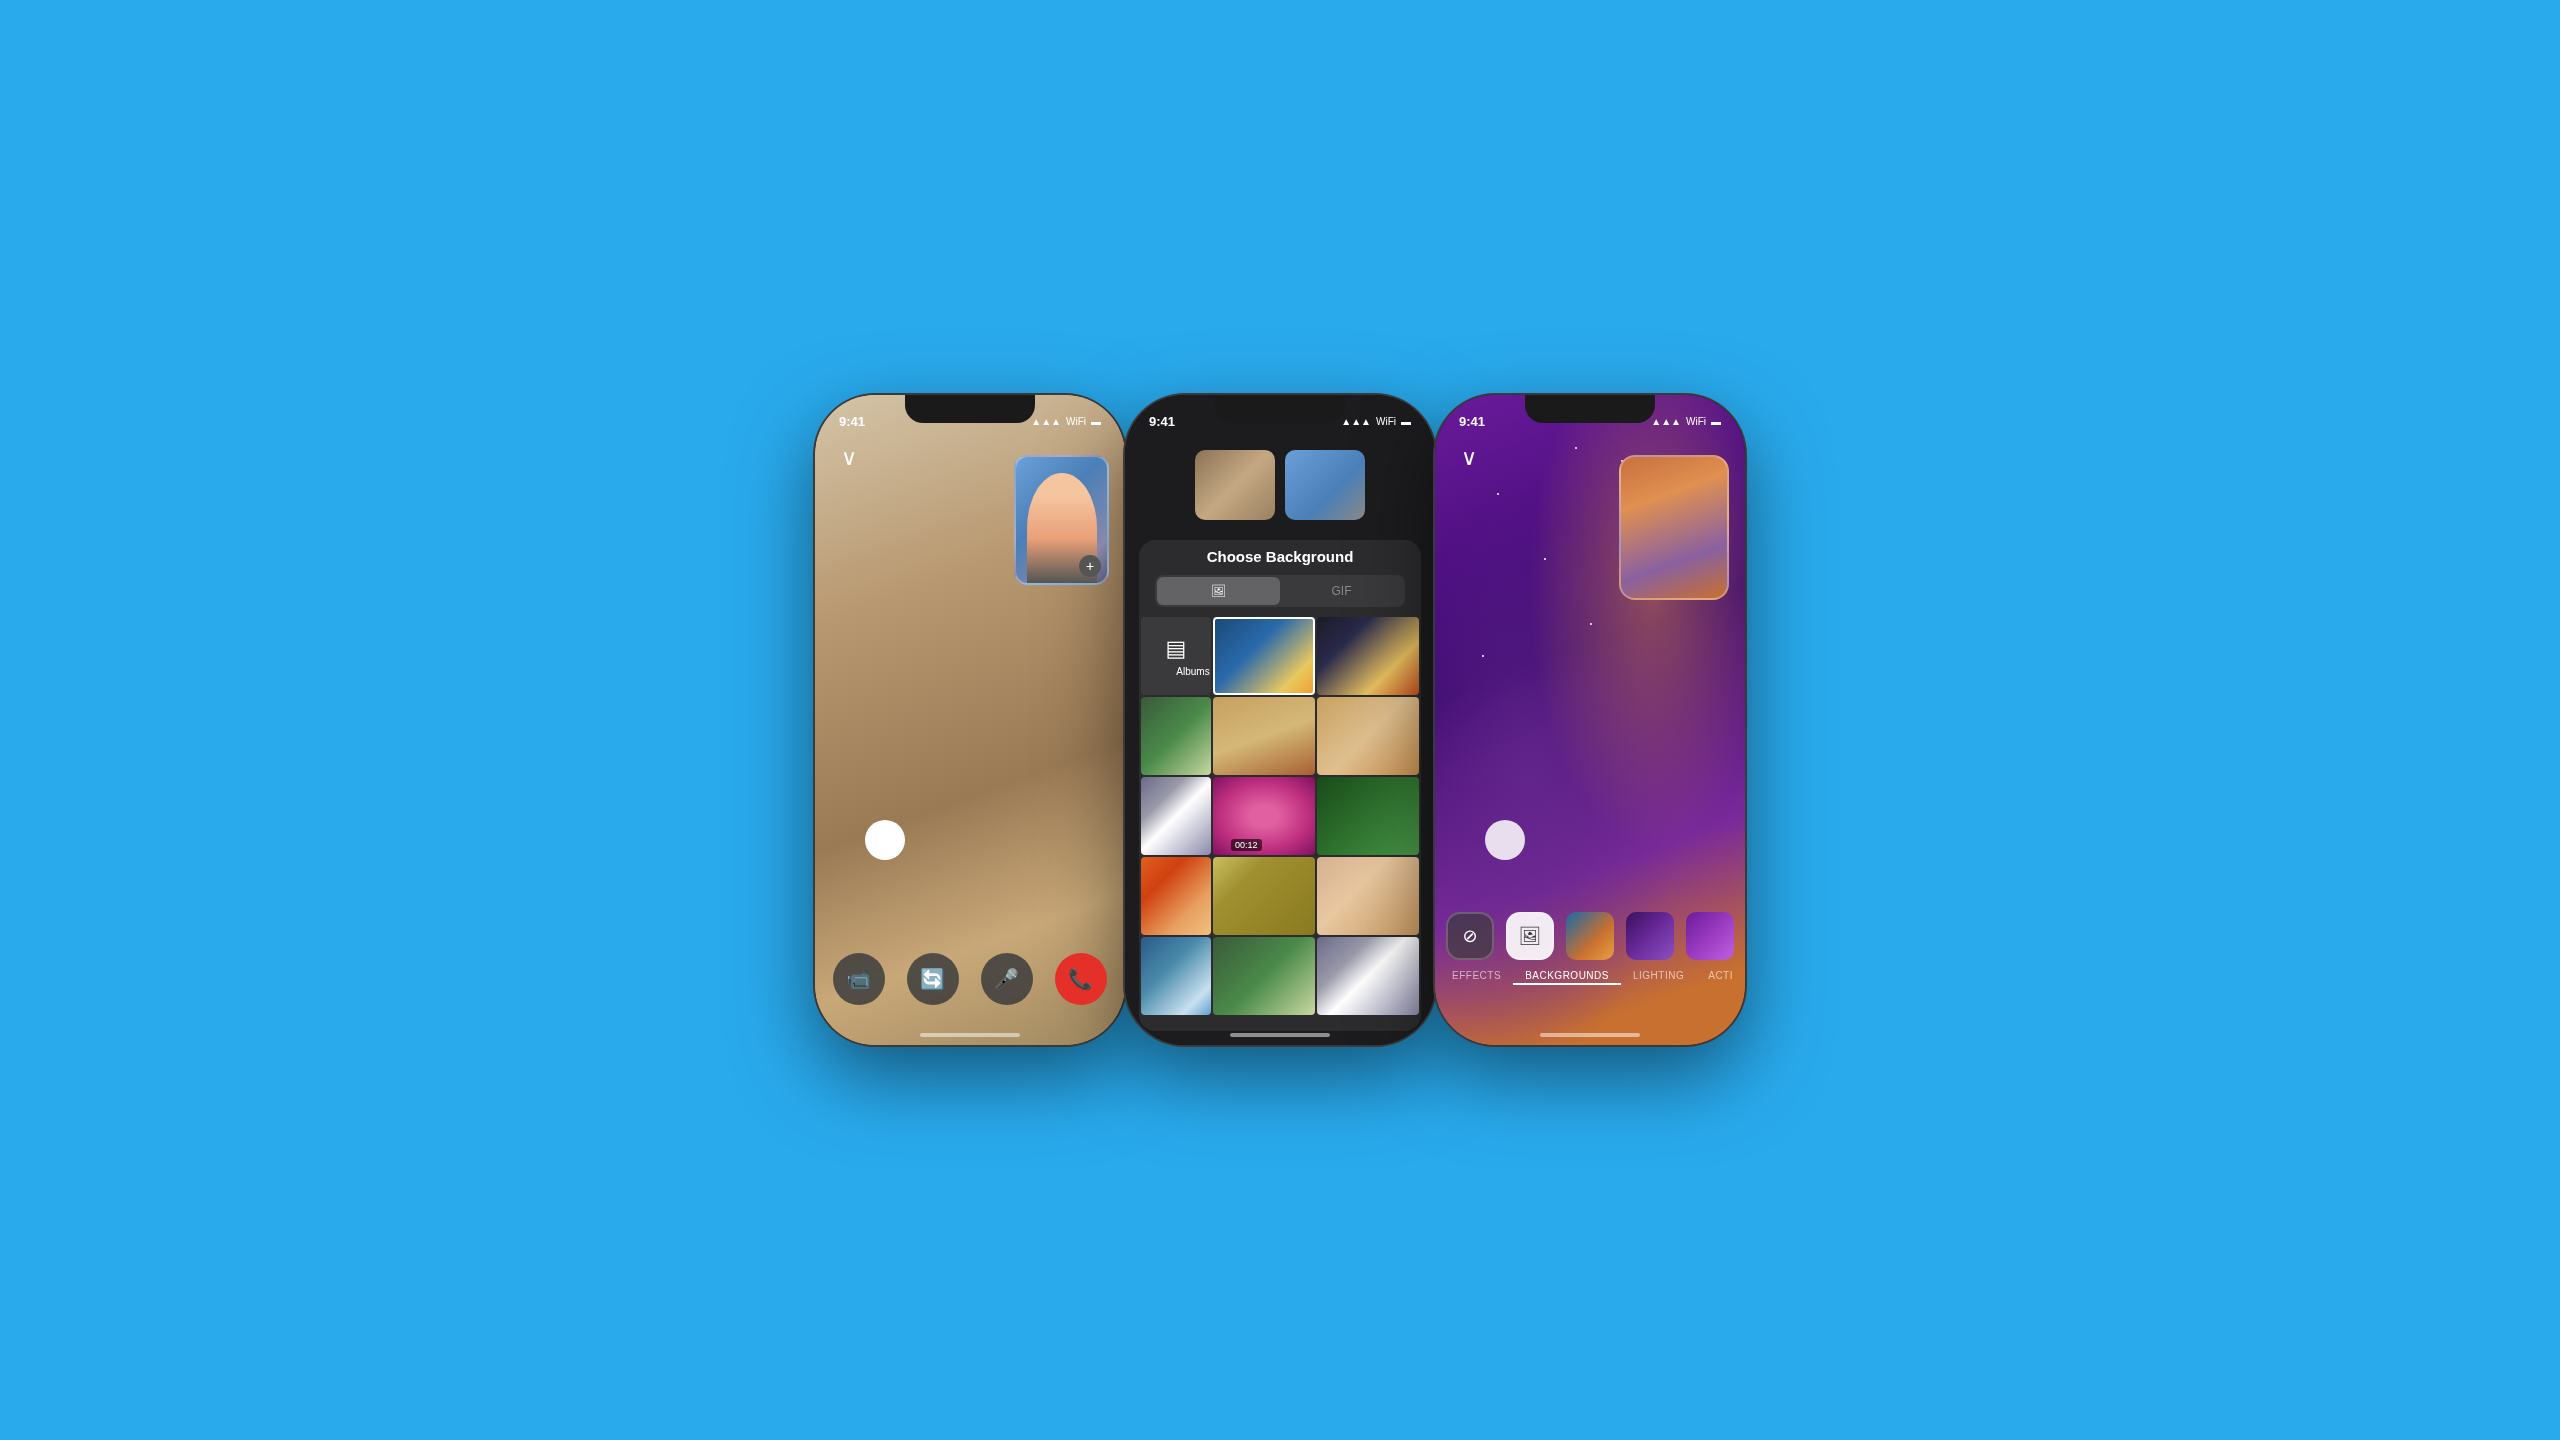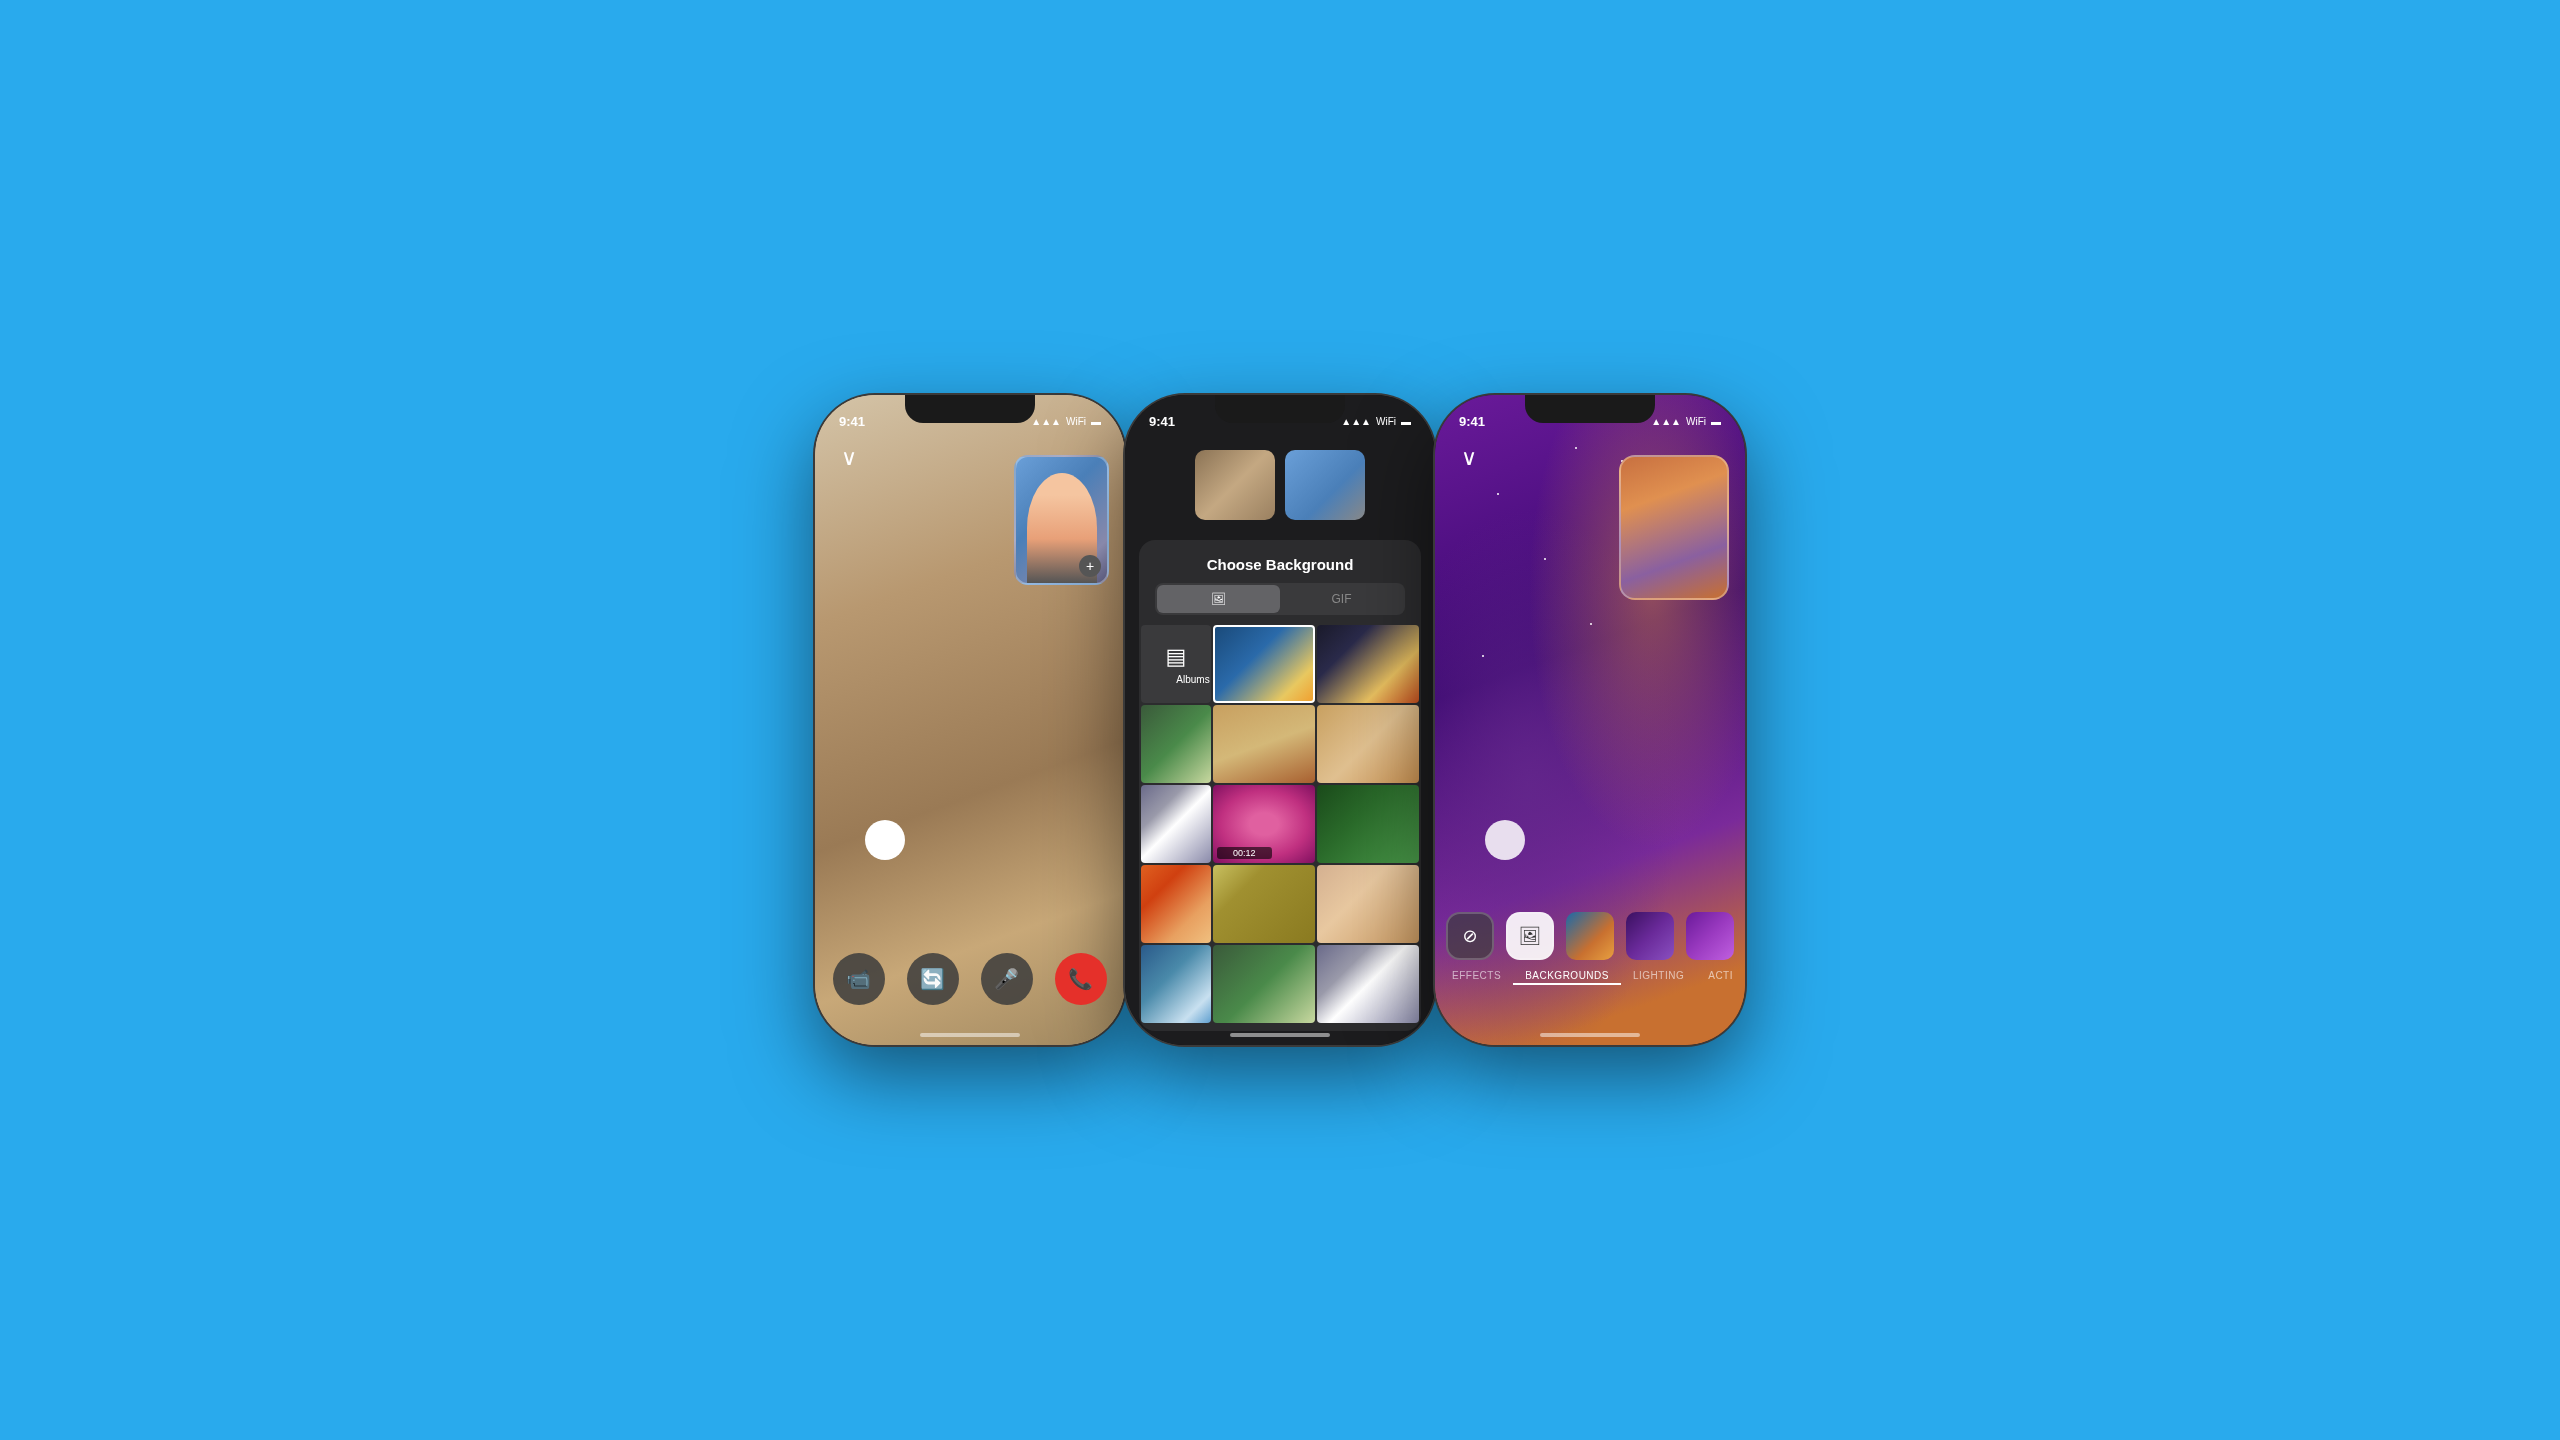--- a/index.html
+++ b/index.html
@@ -254,21 +254,21 @@
       background: #2c2c2e;
       border-radius: 16px;
       overflow: hidden;
     }
 
     .bg-panel-title {
       text-align: center;
       color: white;
       font-size: 15px;
       font-weight: 600;
-      padding: 16px 0 10px;
+      padding: 8px 0 10px;
     }
 
     
     .bg-tabs {
       display: flex;
       margin: 0 16px 10px;
       background: #3a3a3c;
       border-radius: 8px;
       padding: 2px;
     }
@@ -336,25 +336,25 @@
     .p7 { background: radial-gradient(ellipse at center, #e060a0 20%, #c03080 60%, #801060 100%); }
     .p8 { background: linear-gradient(135deg, #1a4a1a 0%, #2a6a2a 40%, #4a9a4a 100%); }
     .p9 { background: linear-gradient(135deg, #e06020 0%, #d04010 30%, #e8a060 70%, #f0c080 100%); }
     .p10 { background: linear-gradient(135deg, #c8c060 0%, #a09030 30%, #8a7a20 100%); }
     .p11 { background: linear-gradient(135deg, #d4b090 0%, #e8c8a0 40%, #c89860 100%); }
     .p12 { background: linear-gradient(135deg, #2a5a8a 0%, #4a8aaa 40%, #c8e0f0 80%, #60a0d0 100%); }
 
     .video-badge {
       position: absolute;
       bottom: 4px;
-      left: 4px;
+      left: 18px;
       background: rgba(0,0,0,0.6);
       color: white;
       font-size: 9px;
-      padding: 1px 16px;
+      padding: 1px 4px;
       border-radius: 3px;
     }
 
     .selected-border {
       border: 2px solid white;
     }
 
     
     .screen-right {
       background: linear-gradient(160deg, #5a1a8a 0%, #3a1060 30%, #6a2a9a 60%, #c87030 90%, #8a4020 100%);

